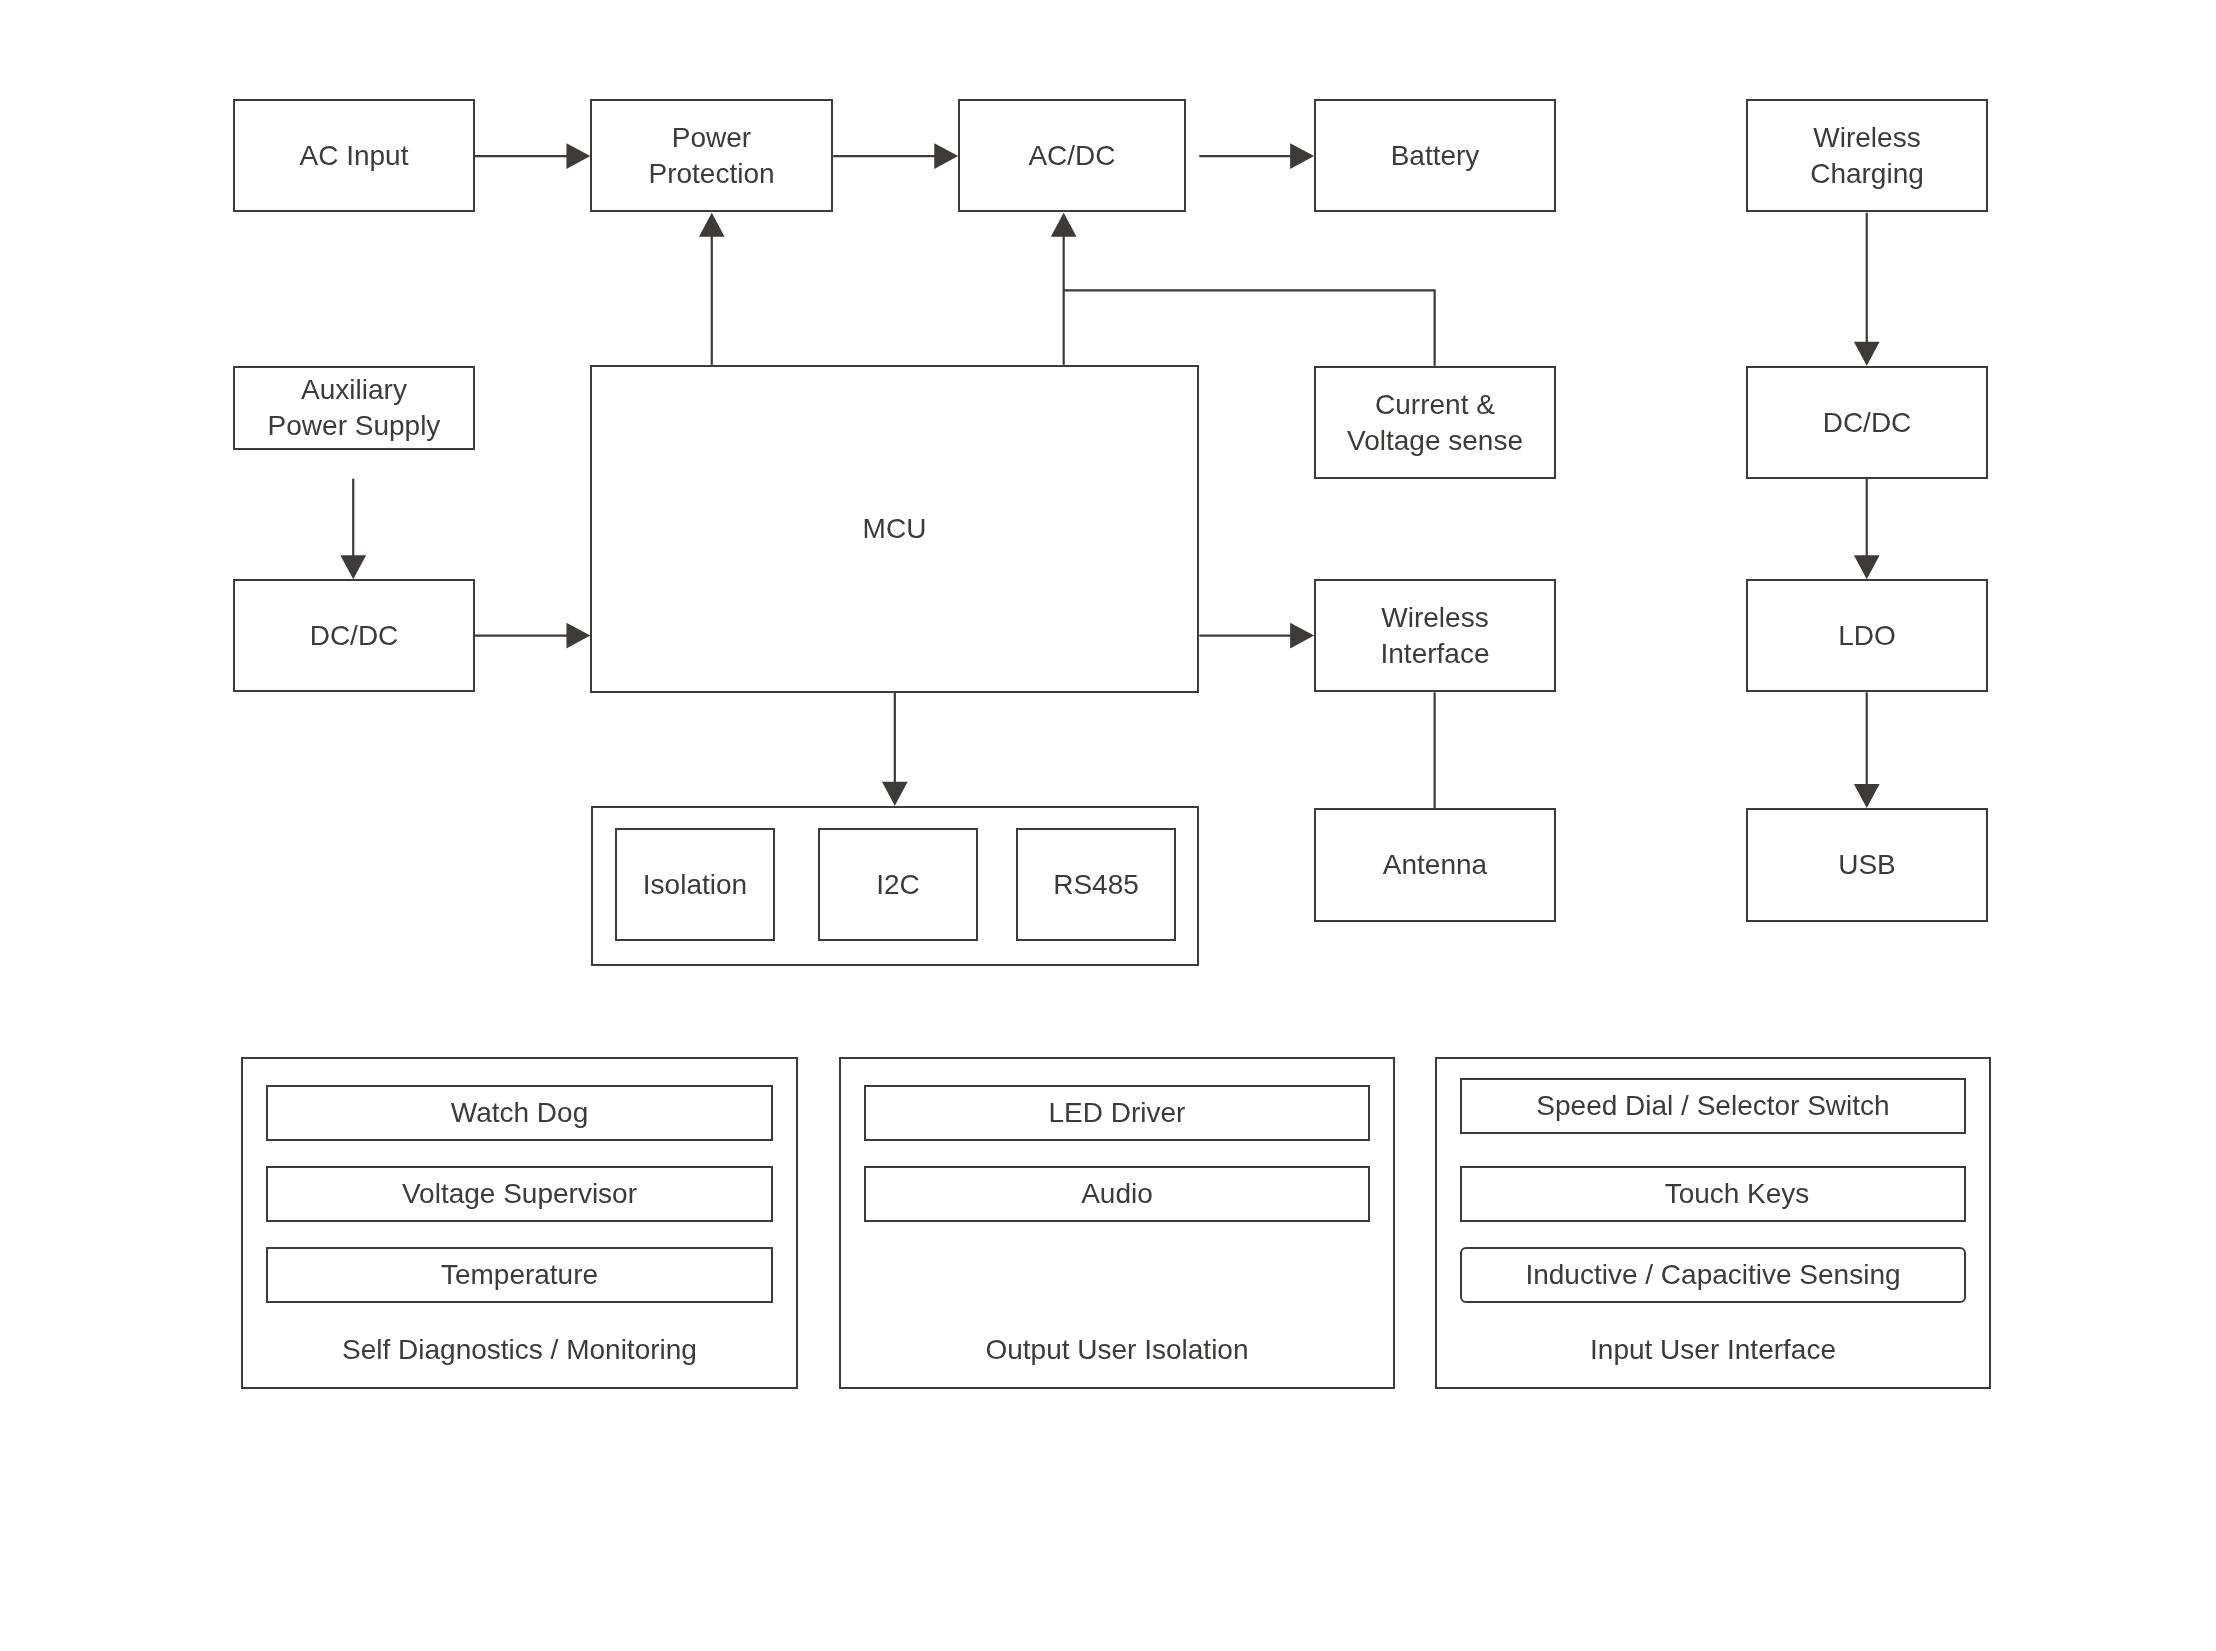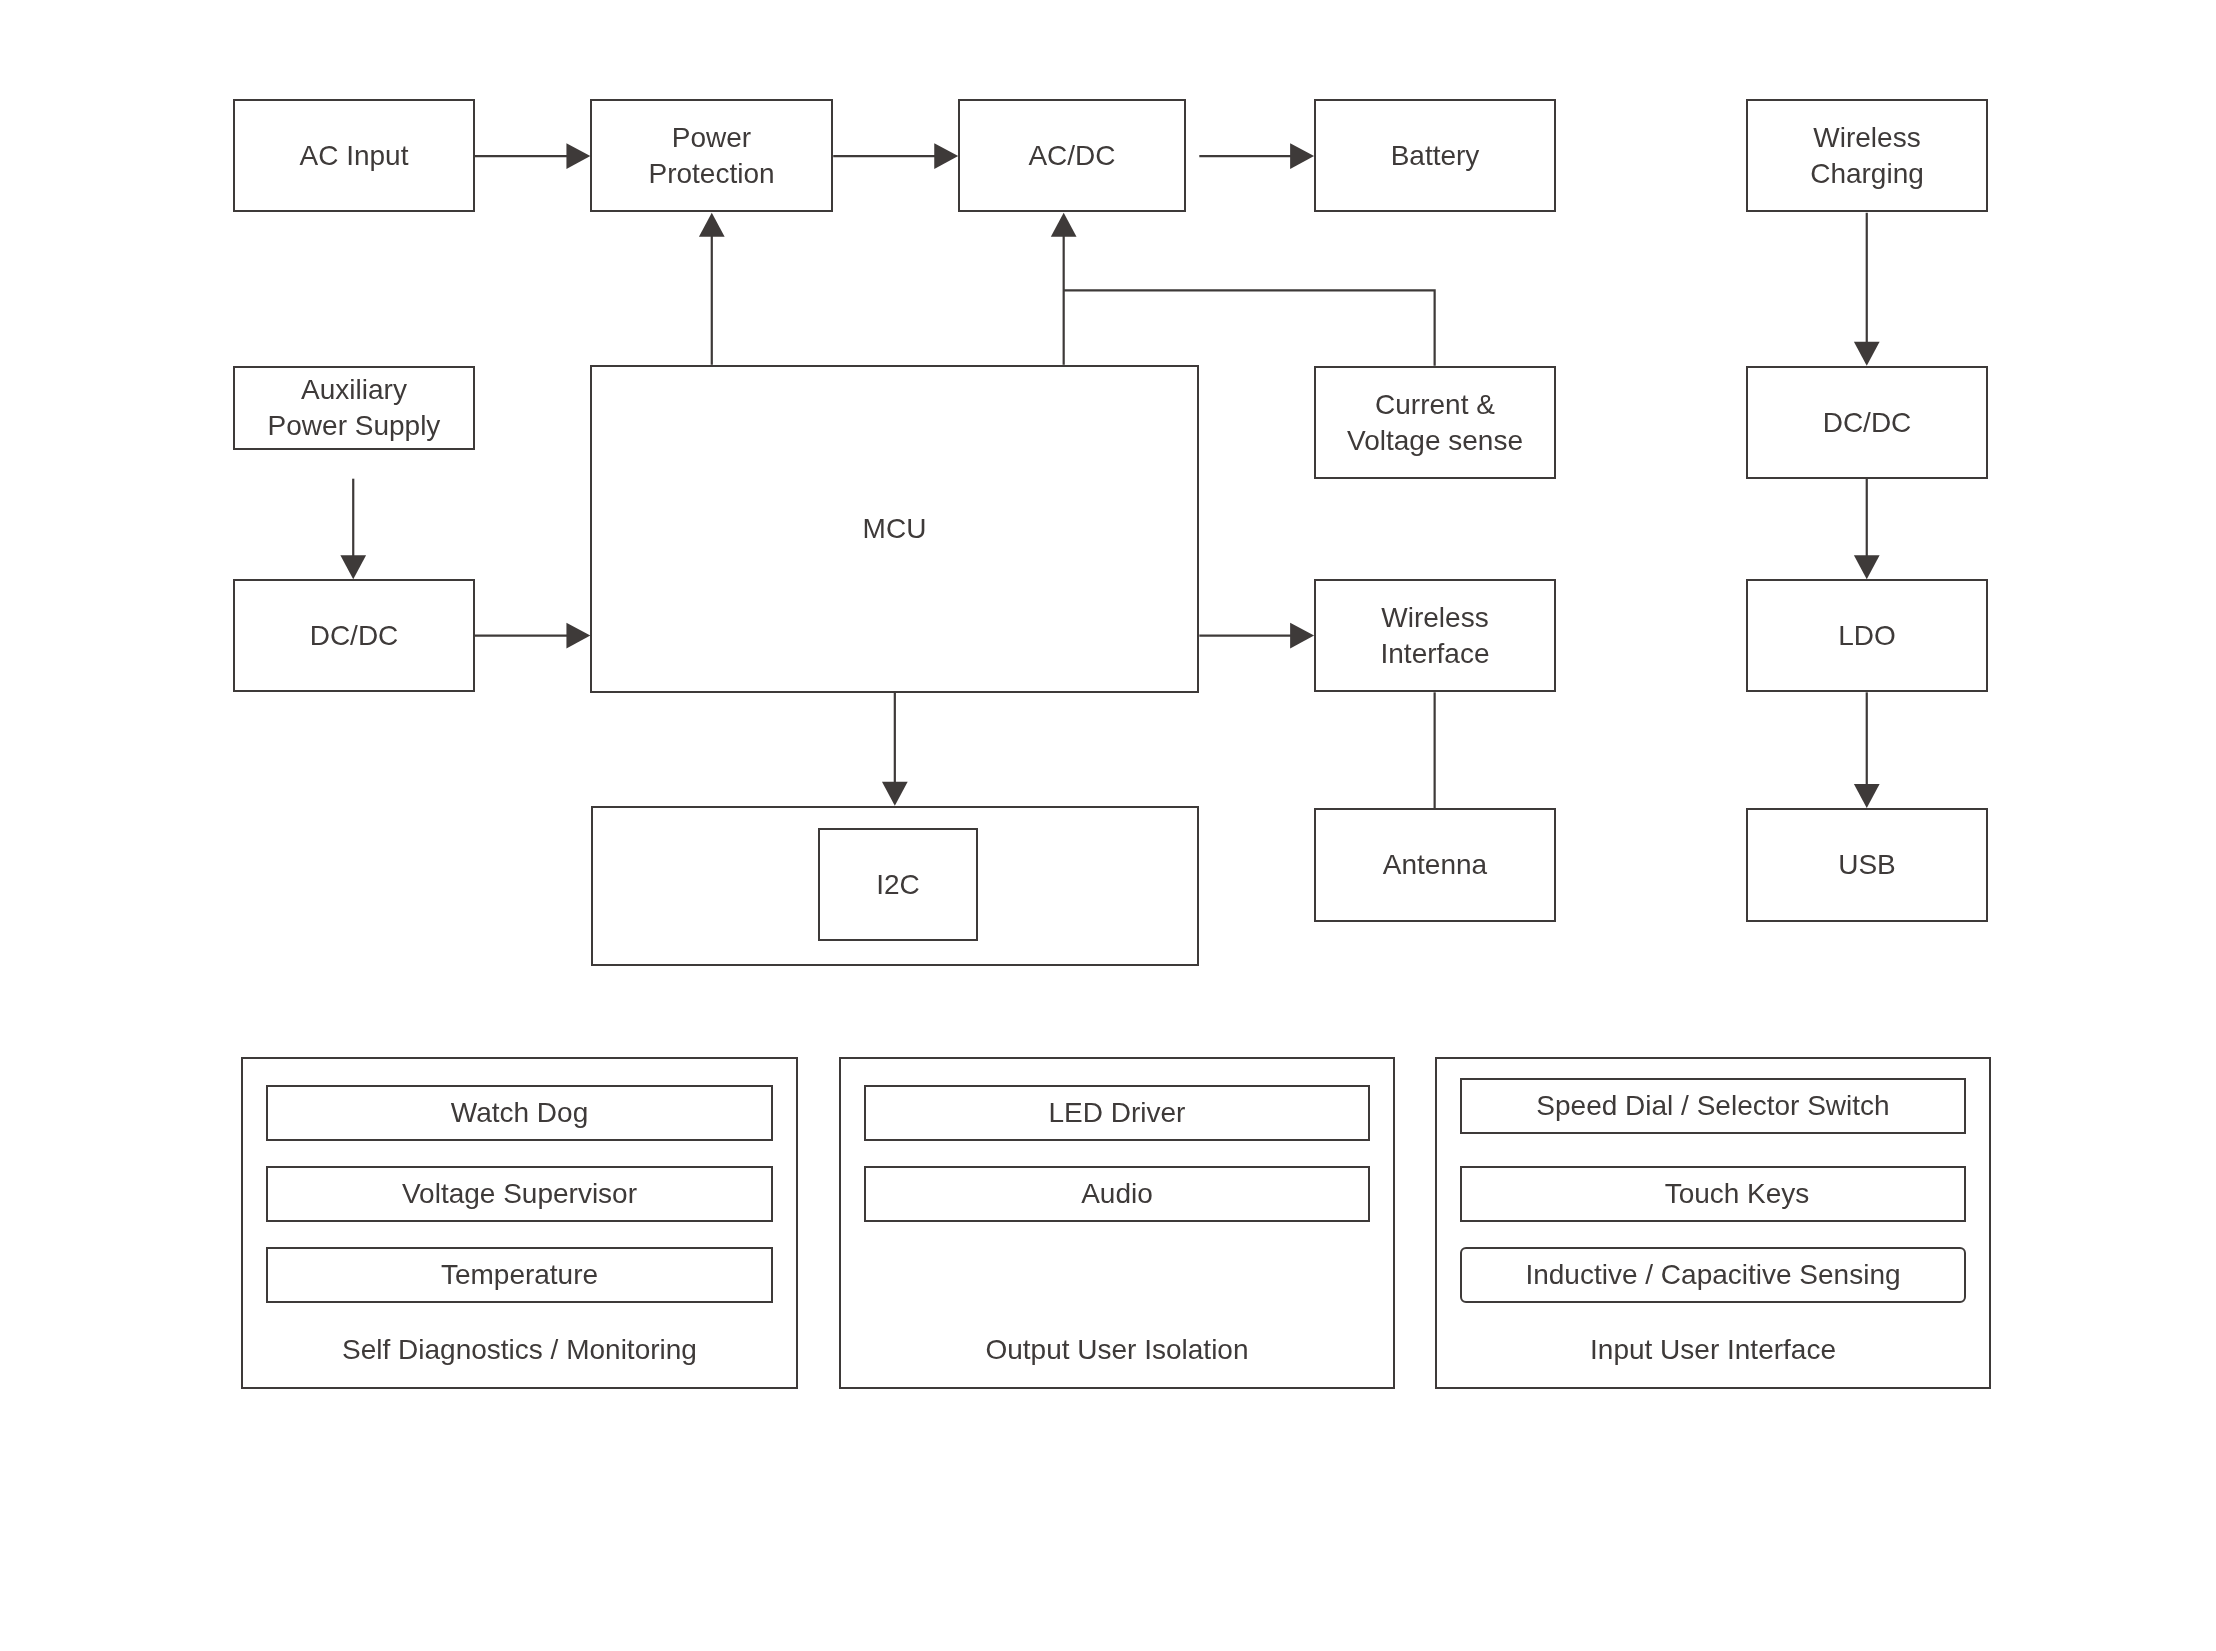--- a/index.html
+++ b/index.html
@@ -144,21 +144,23 @@
 
   <div class="node" style="left:233px;top:579px;width:242px;height:113px;">DC/DC</div>
   <div class="node" style="left:1314px;top:579px;width:242px;height:113px;">Wireless
 Interface</div>
   <div class="node" style="left:1746px;top:579px;width:242px;height:113px;">LDO</div>
 
   <div class="node" style="left:1314px;top:808px;width:242px;height:114px;">Antenna</div>
   <div class="node" style="left:1746px;top:808px;width:242px;height:114px;">USB</div>
 
   <div class="node" style="left:591px;top:806px;width:608px;height:160px;"></div>
+  <div class="node" style="left:615px;top:828px;width:160px;height:113px;">Isolation</div>
   <div class="node" style="left:818px;top:828px;width:160px;height:113px;">I2C</div>
+  <div class="node" style="left:1016px;top:828px;width:160px;height:113px;">RS485</div>
 
   <div class="group" style="left:241px;top:1057px;width:557px;height:332px;">
     <div class="group-item" style="top:26px;">Watch Dog</div>
     <div class="group-item" style="top:107px;">Voltage Supervisor</div>
     <div class="group-item" style="top:188px;">Temperature</div>
     <div class="group-caption">Self Diagnostics / Monitoring</div>
   </div>
 
   <div class="group" style="left:839px;top:1057px;width:556px;height:332px;">
     <div class="group-item" style="top:26px;">LED Driver</div>

